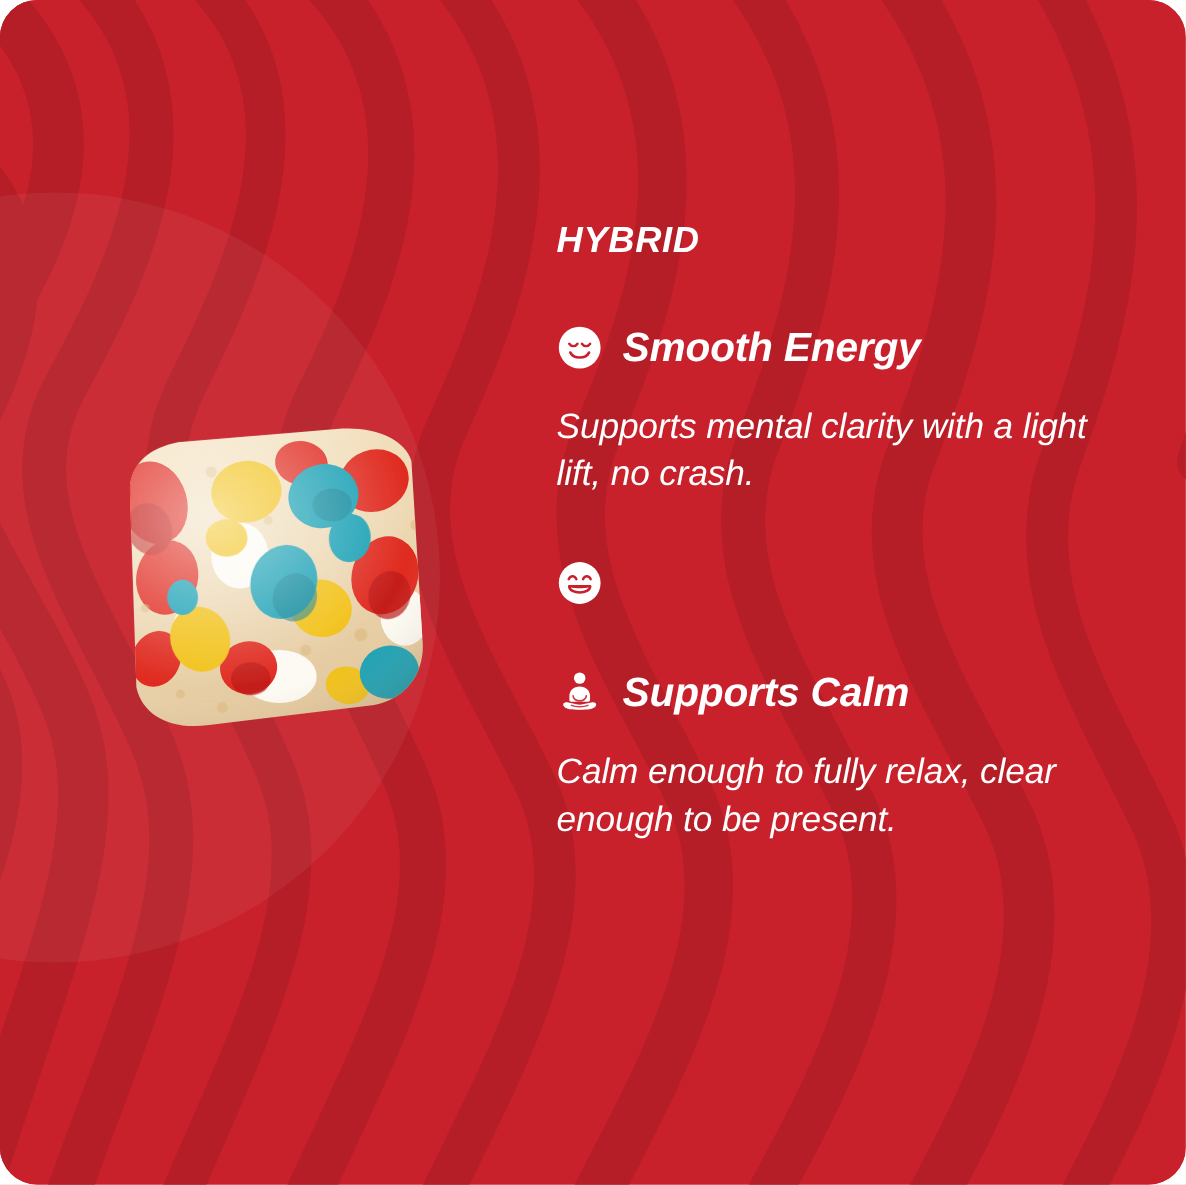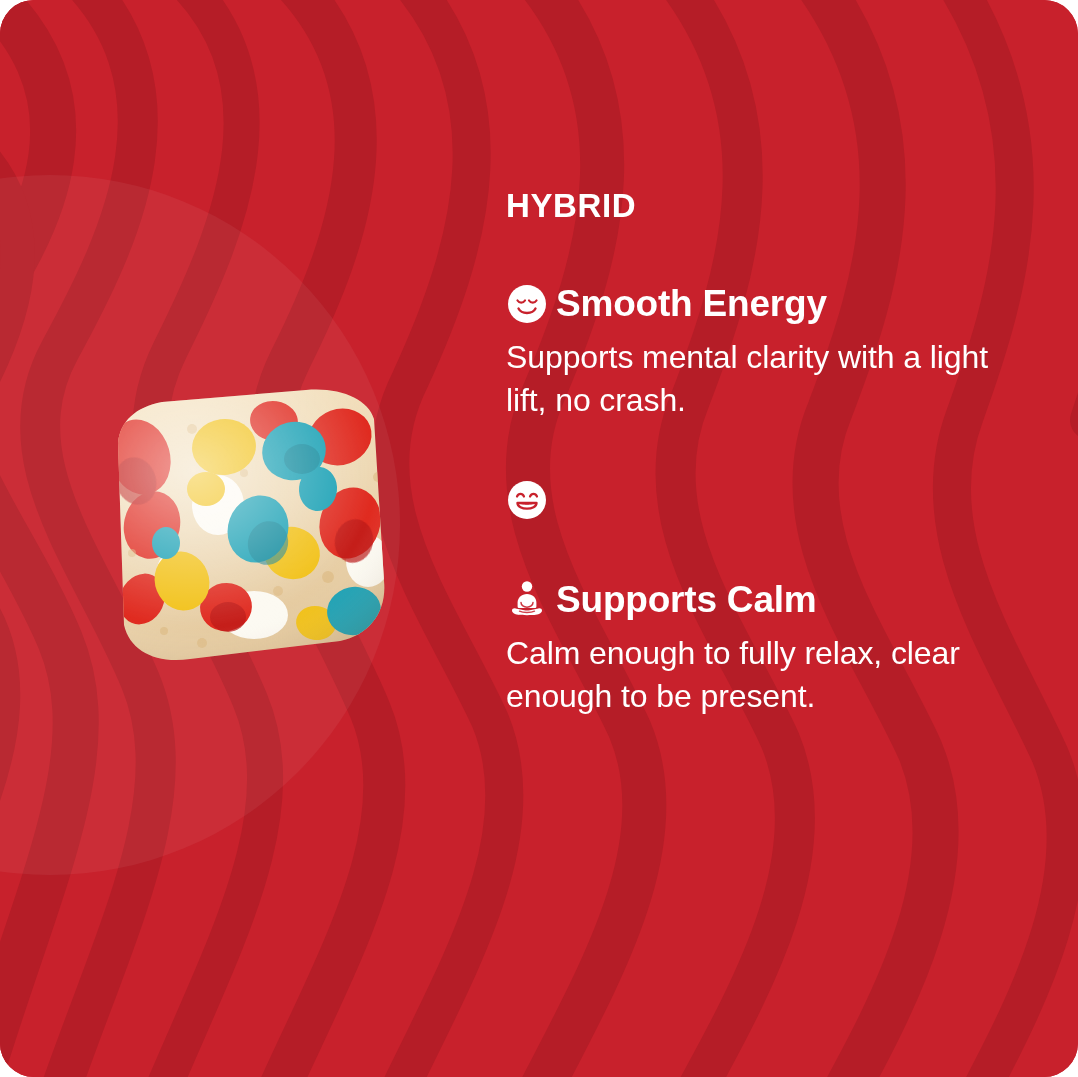--- a/index.html
+++ b/index.html
@@ -38,55 +38,56 @@
   .product-wrap{
     position:absolute;
     left:78px; top:385px;
     width:330px; height:285px;
   }
   .product-img{ width:100%; height:100%; display:block; }
 
   
   .content{
     position:absolute;
-    left:506px; top:188px;
+    left:506px; top:200px;
     width:520px;
     color:#ffffff;
+    font-style:italic;
   }
 
   .kicker{
     font-size:33px;
     font-weight:700;
     letter-spacing:0.6px;
     line-height:1.12;
     color:#ffffff;
   }
 
   .benefit{ margin-top:58px; }
   .benefit:first-of-type{ margin-top:56px; }
 
   .benefit-head{
     display:flex;
     align-items:center;
-    gap:8px;
+    gap:18px;
   }
   .bicon{
     width:42px; height:42px;
     flex:0 0 42px;
     display:block;
   }
   .btitle{
     font-size:37px;
     font-weight:700;
     line-height:1.1;
     letter-spacing:-0.2px;
     white-space:nowrap;
   }
   .bdesc{
-    margin-top:11px;
+    margin-top:29px;
     font-size:32px;
     font-weight:300;
     line-height:1.33;
     letter-spacing:-0.1px;
     max-width:515px;
   }
 </style>
 </head>
 <body>
 

